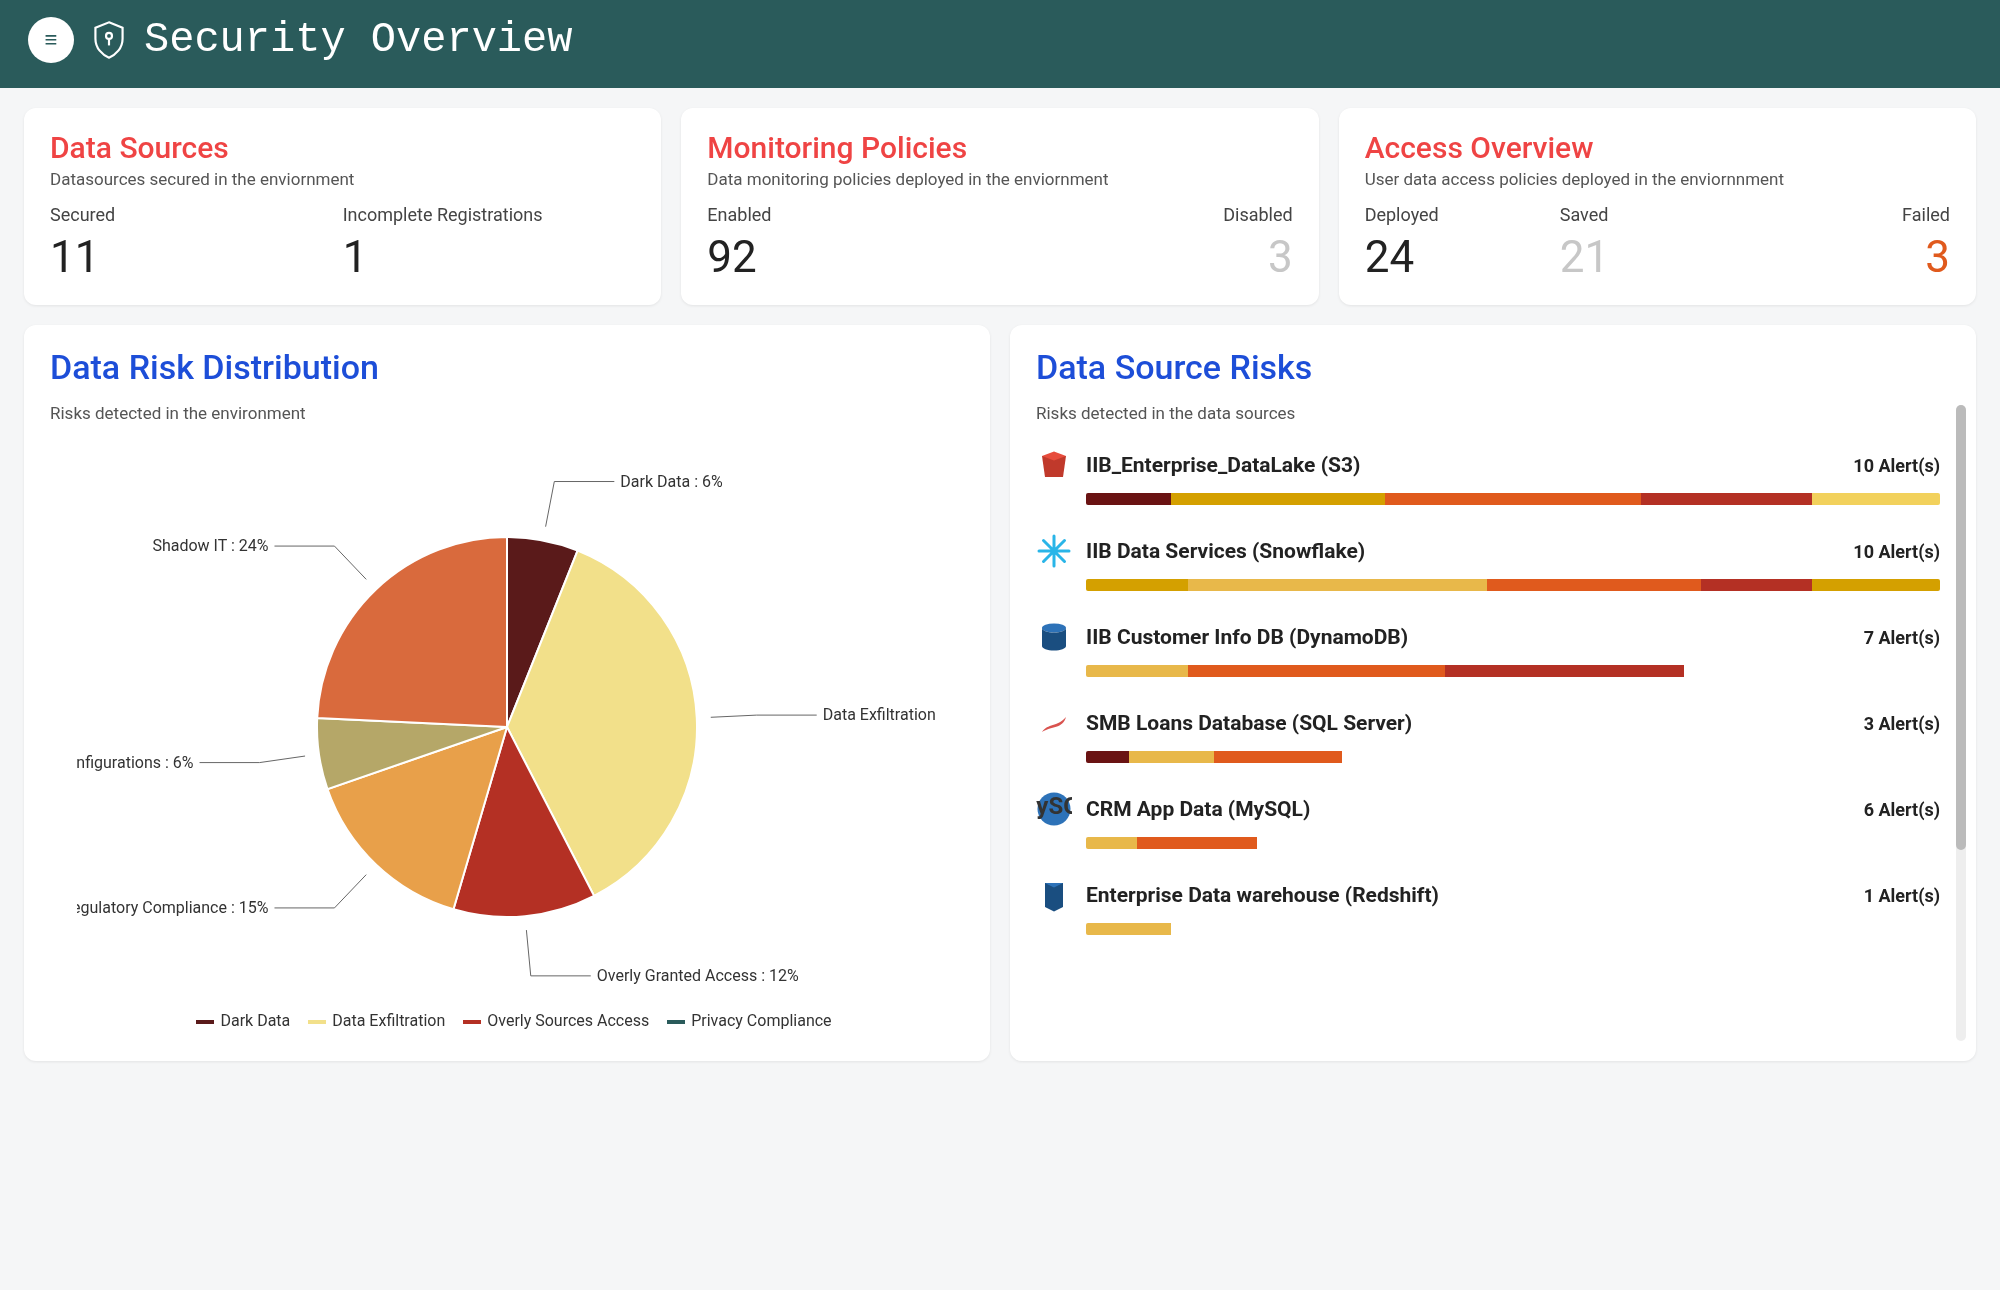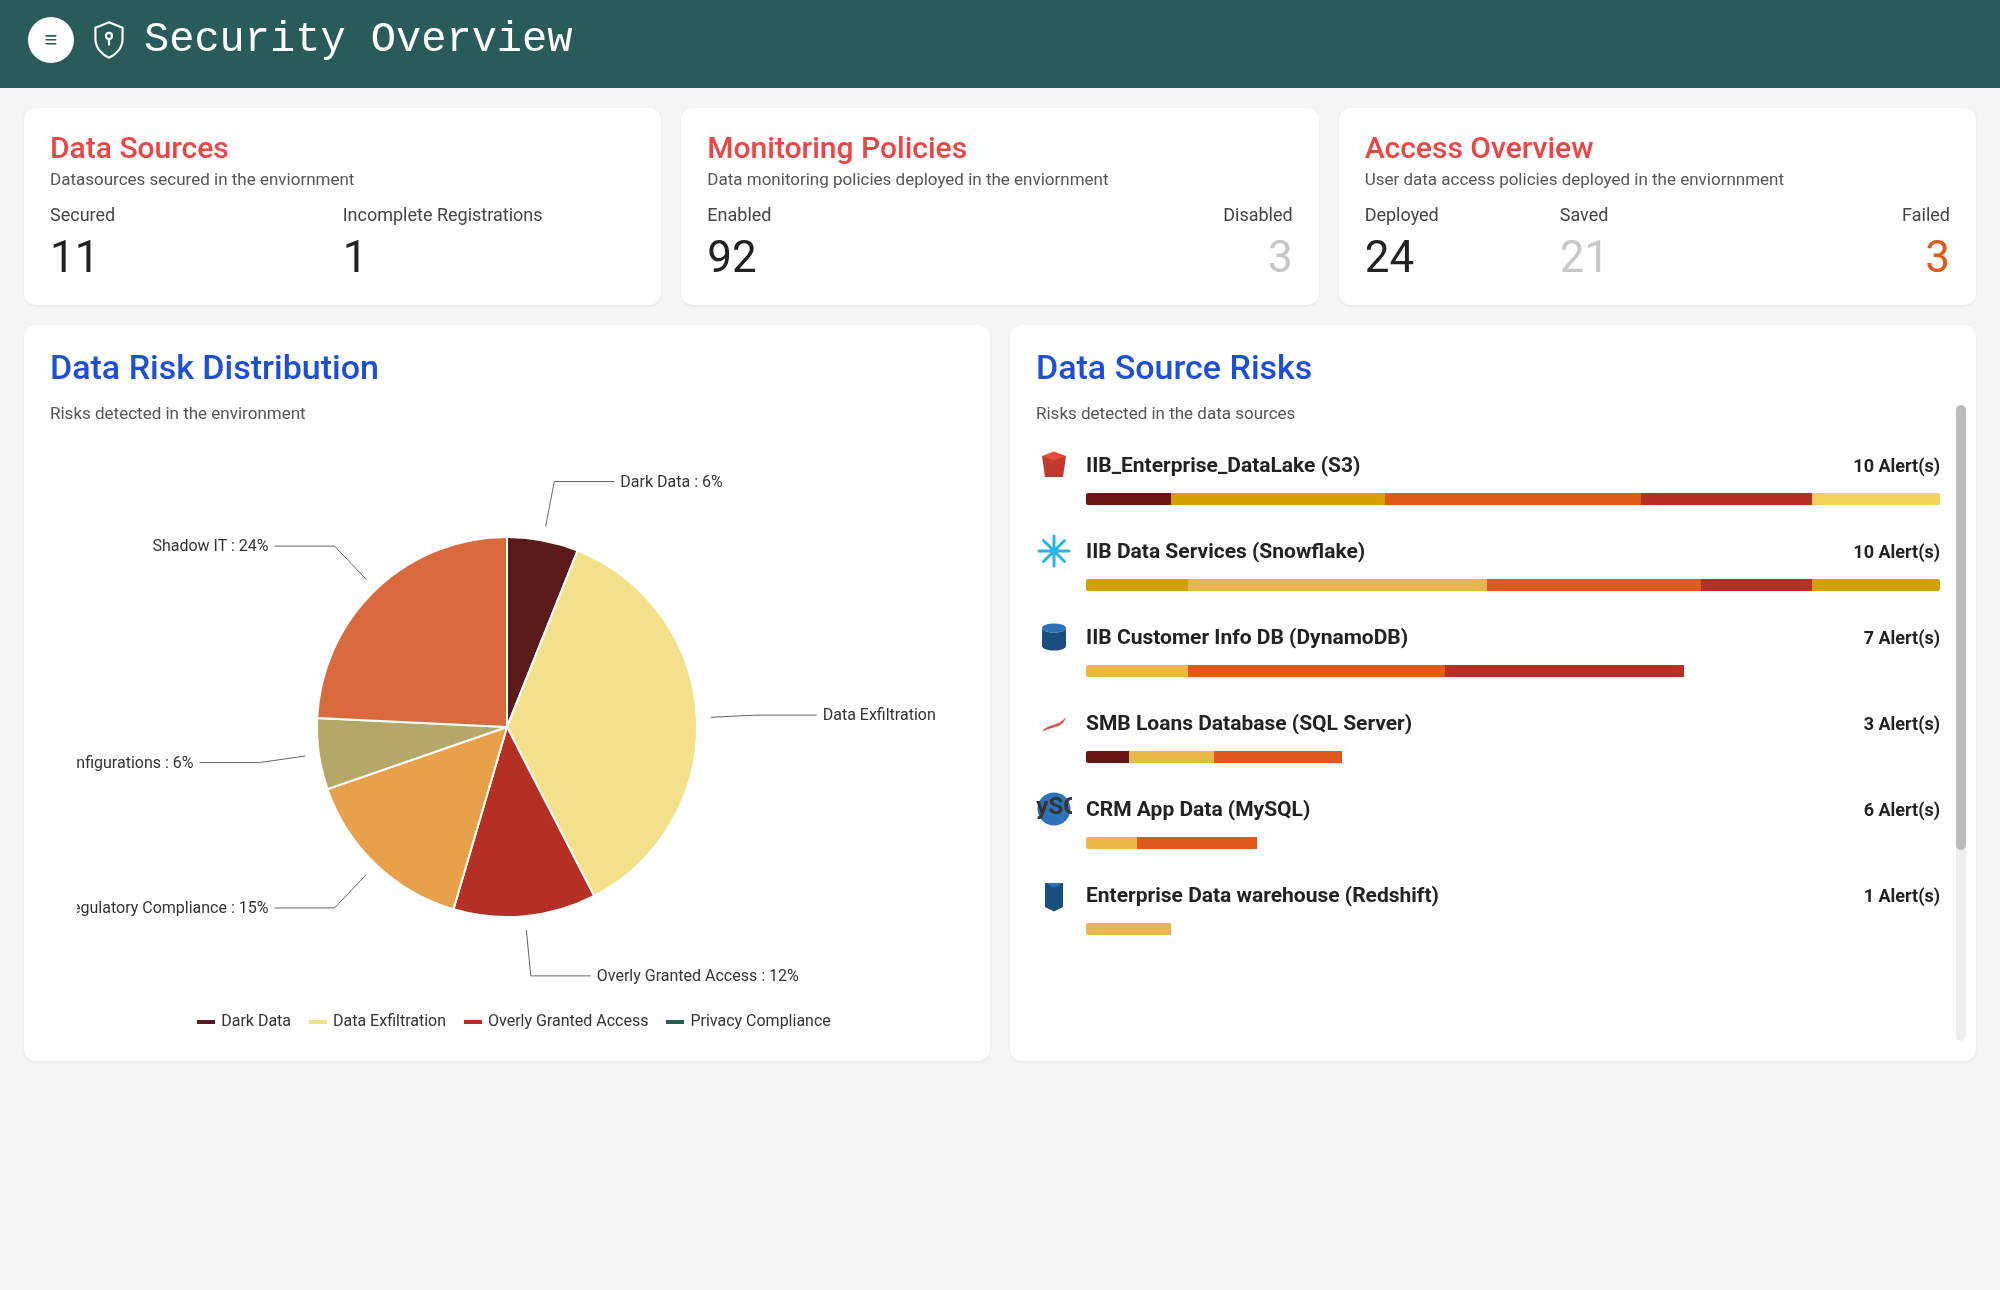--- a/index.html
+++ b/index.html
@@ -137,21 +137,21 @@
           <path d="M 430 290 L 250.449844444213 352.1429130303101 A 190 190 0 0 1 240.2152055552285 280.959435993489 Z" fill="#b5a768" stroke="#fff" stroke-width="2"></path>
           <path d="M 228.07642585628975 319.0322270077502 L 182.54463952976684 325.5787095683213 L 122.54463952976684 325.5787095683213" class="callout-line"></path>
           <text x="116.54463952976684" y="330.5787095683213" text-anchor="end">Misconfigurations : 6%</text>
           <path d="M 430 290 L 240.2152055552285 280.959435993489 A 190 190 0 0 1 429.99999999999994 100 Z" fill="#d96a3d" stroke="#fff" stroke-width="2"></path>
           <path d="M 289.22388165764914 142.3582562265657 L 257.480247129472 109.06649047373244 L 197.480247129472 109.06649047373244" class="callout-line"></path>
           <text x="191.480247129472" y="114.06649047373244" text-anchor="end">Shadow IT : 24%</text>
         </svg>
       <div class="legend">
         <span class="swatch" style="background:#5a1a1a"></span><span>Dark Data</span>
         <span class="swatch" style="background:#f2e08a"></span><span>Data Exfiltration</span>
-        <span class="swatch" style="background:#b43024"></span><span>Overly Granted Access</span>
+        <span class="swatch" style="background:#b43024"></span><span>Overly Sources Access</span>
         <span class="swatch" style="background:#2a5b5b"></span><span>Privacy Compliance</span>
       </div>
     </div>
   </div>
 
   <div class="panel">
     <h2>Data Source Risks</h2>
     <div class="sub">Risks detected in the data sources</div>
     <div class="risk-list" id="risk-list">
         <div class="risk-item">

